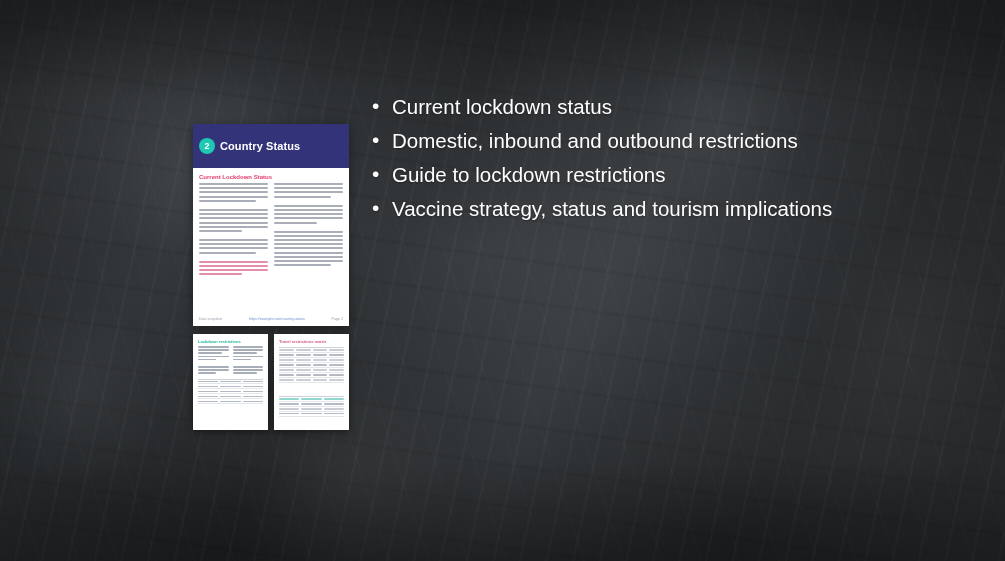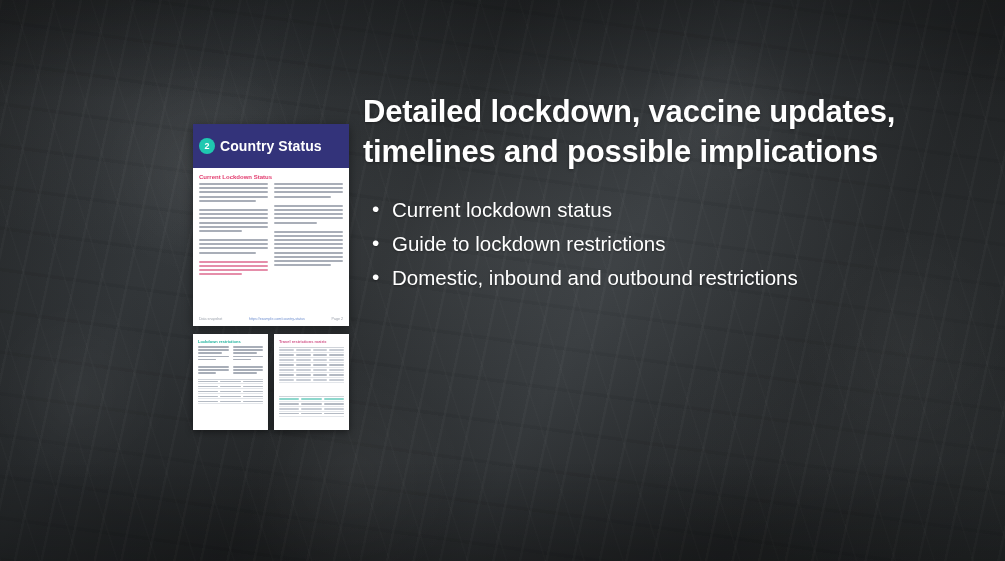--- a/index.html
+++ b/index.html
@@ -86,21 +86,21 @@
     font-size: 9px;
     font-weight: bold;
     display: flex;
     align-items: center;
     justify-content: center;
     flex: none;
   }
   .doc-hero-title {
     margin-left: 5px;
     color: #ffffff;
-    font-size: 14px;
+    font-size: 11px;
     font-weight: bold;
     letter-spacing: .1px;
   }
   .doc-body {
     padding: 6px 6px 0 6px;
   }
   .doc-section-title {
     color: #e23b6e;
     font-size: 6px;
     font-weight: bold;
@@ -424,21 +424,21 @@
               <div class="mcell"></div>
               <div class="mcell"></div>
               <div class="mcell"></div>
             </div>
         </div>
       </div>
     </div>
   </div>
 
   <div class="content">
-    <h1 class="title">Detailed lockdown, vaccine updates, timelines and possible implications</h1>
     <ul class="bullets">
       <li>Current lockdown status</li>
+      <li>Domestic, inbound and outbound restrictions</li>
       <li>Guide to lockdown restrictions</li>
-      <li>Domestic, inbound and outbound restrictions</li>
+      <li>Vaccine strategy, status and tourism implications</li>
     </ul>
   </div>
 
 </div>
 
 </body></html>

